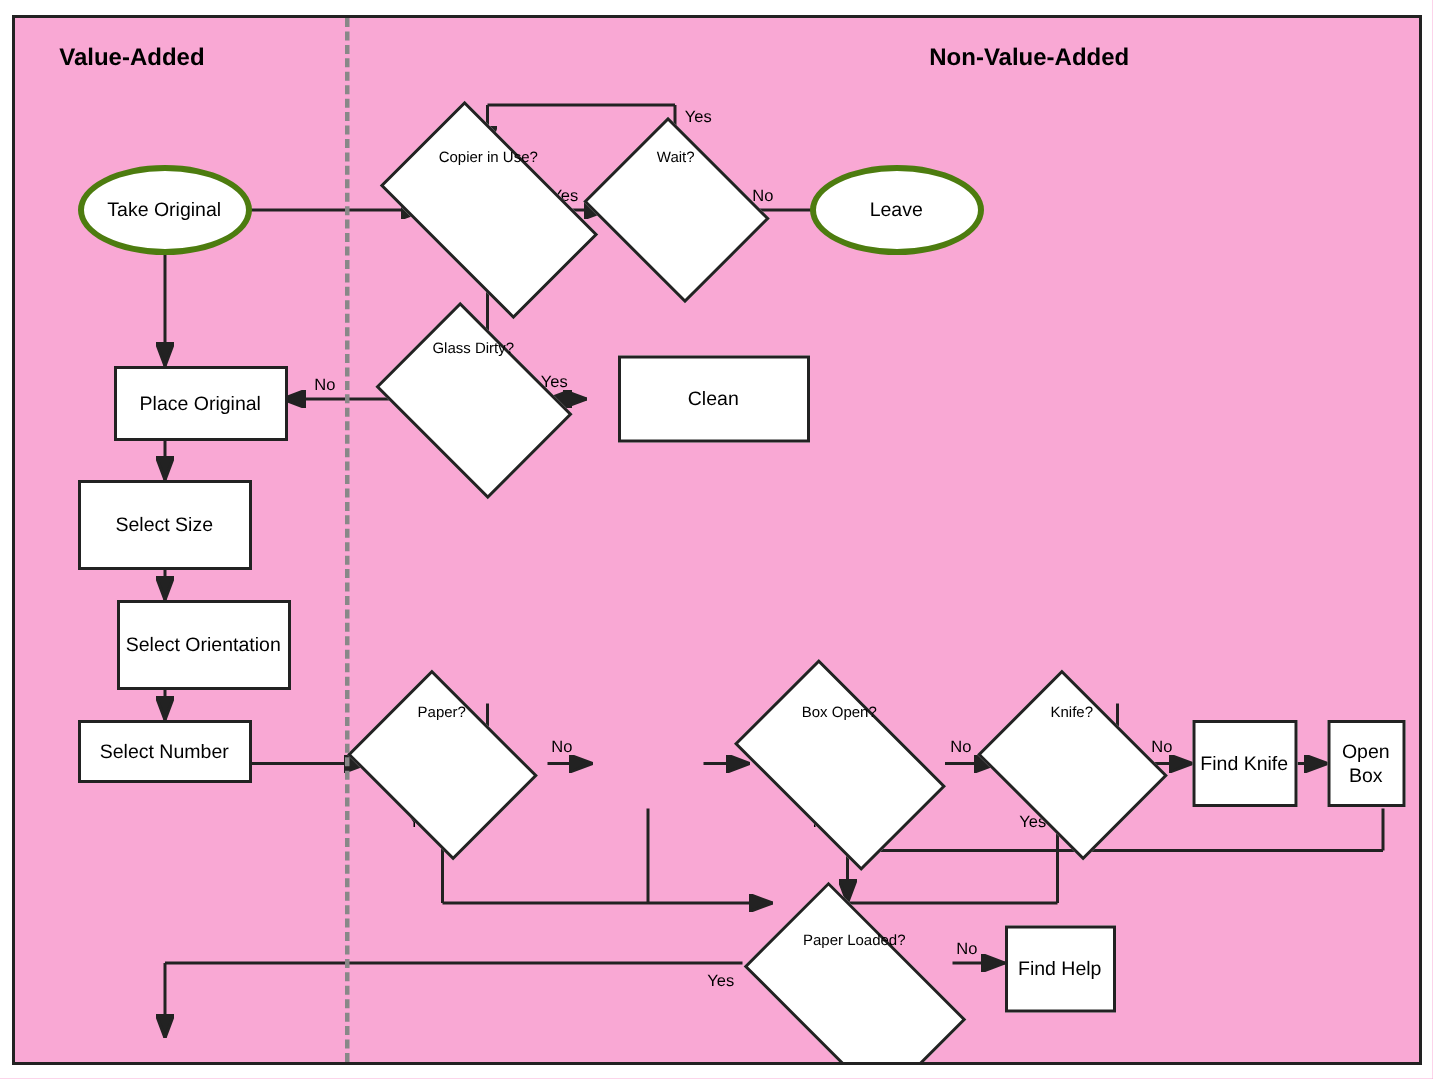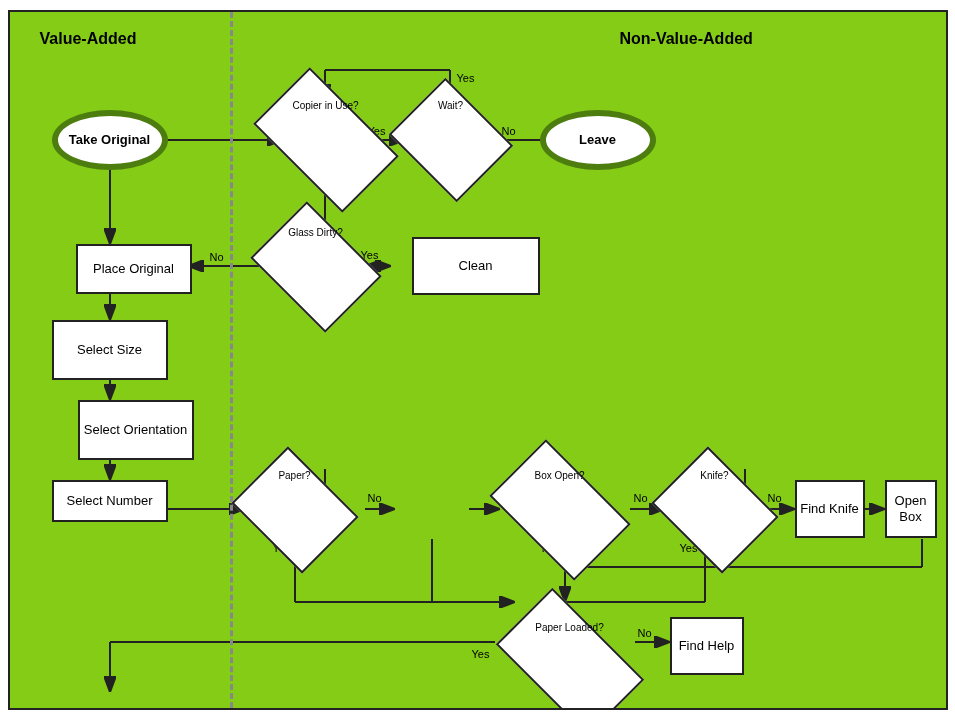--- a/index.html
+++ b/index.html
@@ -1,21 +1,21 @@
 <!DOCTYPE html>
 <html><head>
   <meta charset="utf-8">
   <style>
     * { margin: 0; padding: 0; box-sizing: border-box; }
     body { width: 955px; height: 719px; background: #fff; display: flex; align-items: center; justify-content: center; }
     .container {
       width: 940px;
       height: 700px;
       border: 2px solid #222;
-      background: #84cc16;
+      background: #f9a8d4;
       position: relative;
       overflow: hidden;
       font-family: Arial, sans-serif;
       font-size: 13px;
     }
     
     .divider {
       position: absolute;
       left: 220px;
       top: 0;
@@ -41,24 +41,24 @@
       justify-content: center;
       text-align: center;
       font-size: 13px;
       line-height: 1.2;
     }
     .rect {
       border: 2px solid #222;
       background: #fff;
     }
     .ellipse {
-      border: 6px solid #4d7c0f;
+      border: 4px solid #4d7c0f;
       border-radius: 50%;
       background: #fff;
-      font-weight: bold;
+      font-weight: normal;
     }
     .diamond-wrap {
       position: absolute;
     }
     .diamond {
       width: 100%;
       height: 100%;
       background: #fff;
       transform: rotate(45deg);
       border: 2px solid #222;

